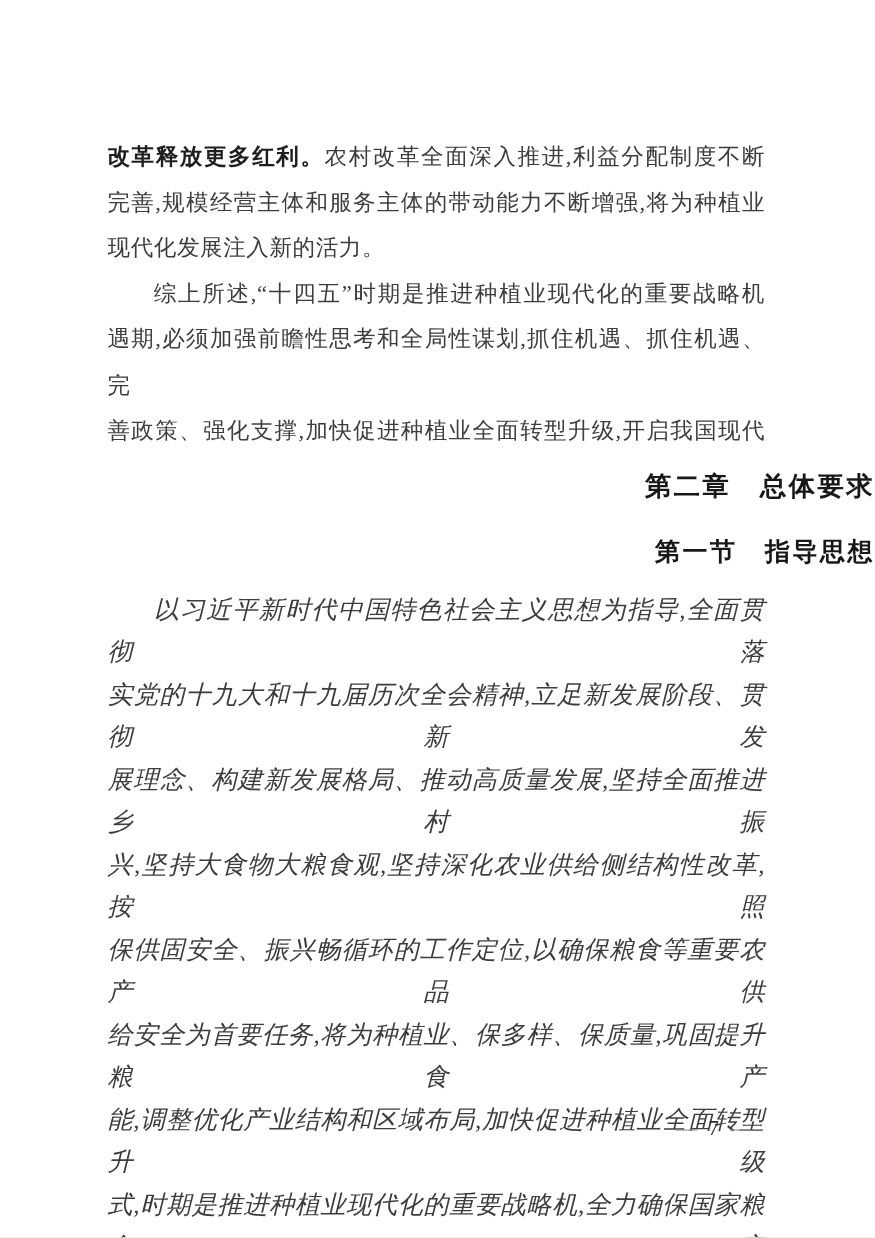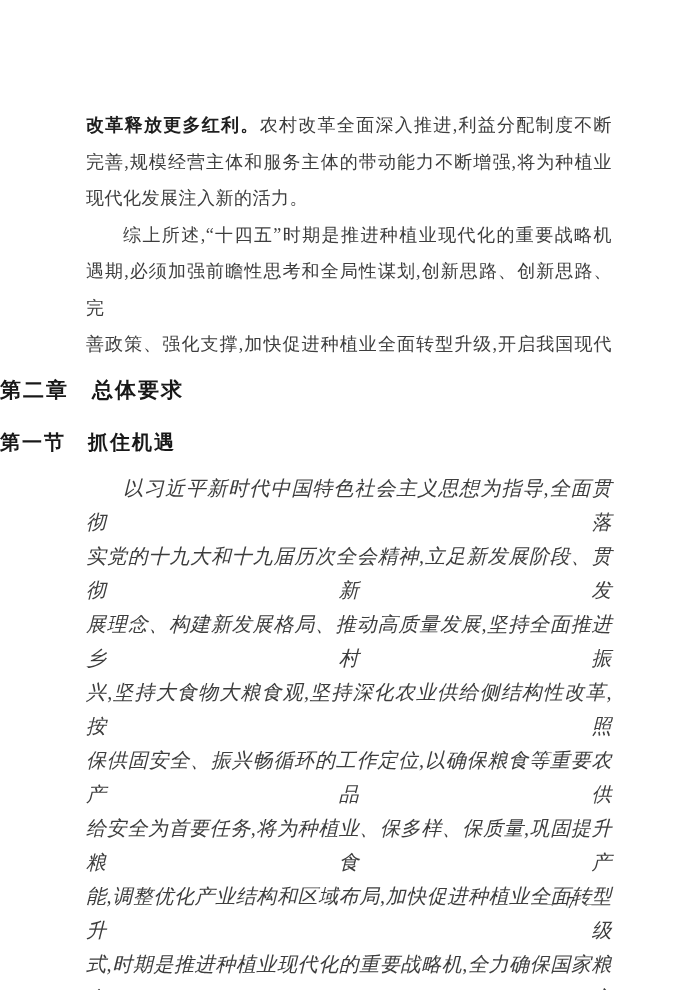--- a/index.html
+++ b/index.html
@@ -39,21 +39,21 @@
   .indent { text-indent: 37px; }
   .lead-bold {
     font-weight: 700;
     color: #1e1e1e;
   }
   .heading {
     position: absolute;
     left: 0;
     width: 700px;
     margin: 0;
-    text-align: left;
+    text-align: right;
     font-family: "Liberation Sans", sans-serif;
     font-weight: 700;
     color: #181818;
     letter-spacing: 2px;
   }
   .heading-chapter {
     top: 377px;
     font-size: 21px;
     line-height: 26px;
   }
@@ -79,27 +79,27 @@
 <body>
 
 <div class="page">
 
   <div class="text-col para-ab">
     <div class="line jl"><span class="lead-bold">改革释放更多红利。</span><span>农村改革全面深入推进,利益分配制度不断</span></div>
     <div class="line jl">完善,规模经营主体和服务主体的带动能力不断增强,将为种植业</div>
     <div class="line last">现代化发展注入新的活力。</div>
 
     <div class="line jl indent">综上所述,“十四五”时期是推进种植业现代化的重要战略机</div>
-    <div class="line jl">遇期,必须加强前瞻性思考和全局性谋划,创新思路、创新思路、完</div>
+    <div class="line jl">遇期,必须加强前瞻性思考和全局性谋划,抓住机遇、抓住机遇、完</div>
     <div class="line jl">善政策、强化支撑,加快促进种植业全面转型升级,开启我国现代</div>
   </div>
 
   <h1 class="heading heading-chapter">第二章　总体要求</h1>
 
-  <h2 class="heading heading-section">第一节　抓住机遇</h2>
+  <h2 class="heading heading-section">第一节　指导思想</h2>
 
   <div class="text-col para-c">
     <div class="line jl indent">以习近平新时代中国特色社会主义思想为指导,全面贯彻落</div>
     <div class="line jl">实党的十九大和十九届历次全会精神,立足新发展阶段、贯彻新发</div>
     <div class="line jl">展理念、构建新发展格局、推动高质量发展,坚持全面推进乡村振</div>
     <div class="line jl">兴,坚持大食物大粮食观,坚持深化农业供给侧结构性改革,按照</div>
     <div class="line jl">保供固安全、振兴畅循环的工作定位,以确保粮食等重要农产品供</div>
     <div class="line jl">给安全为首要任务,将为种植业、保多样、保质量,巩固提升粮食产</div>
     <div class="line jl">能,调整优化产业结构和区域布局,加快促进种植业全面转型升级</div>
     <div class="line jl">式,时期是推进种植业现代化的重要战略机,全力确保国家粮食安</div>

